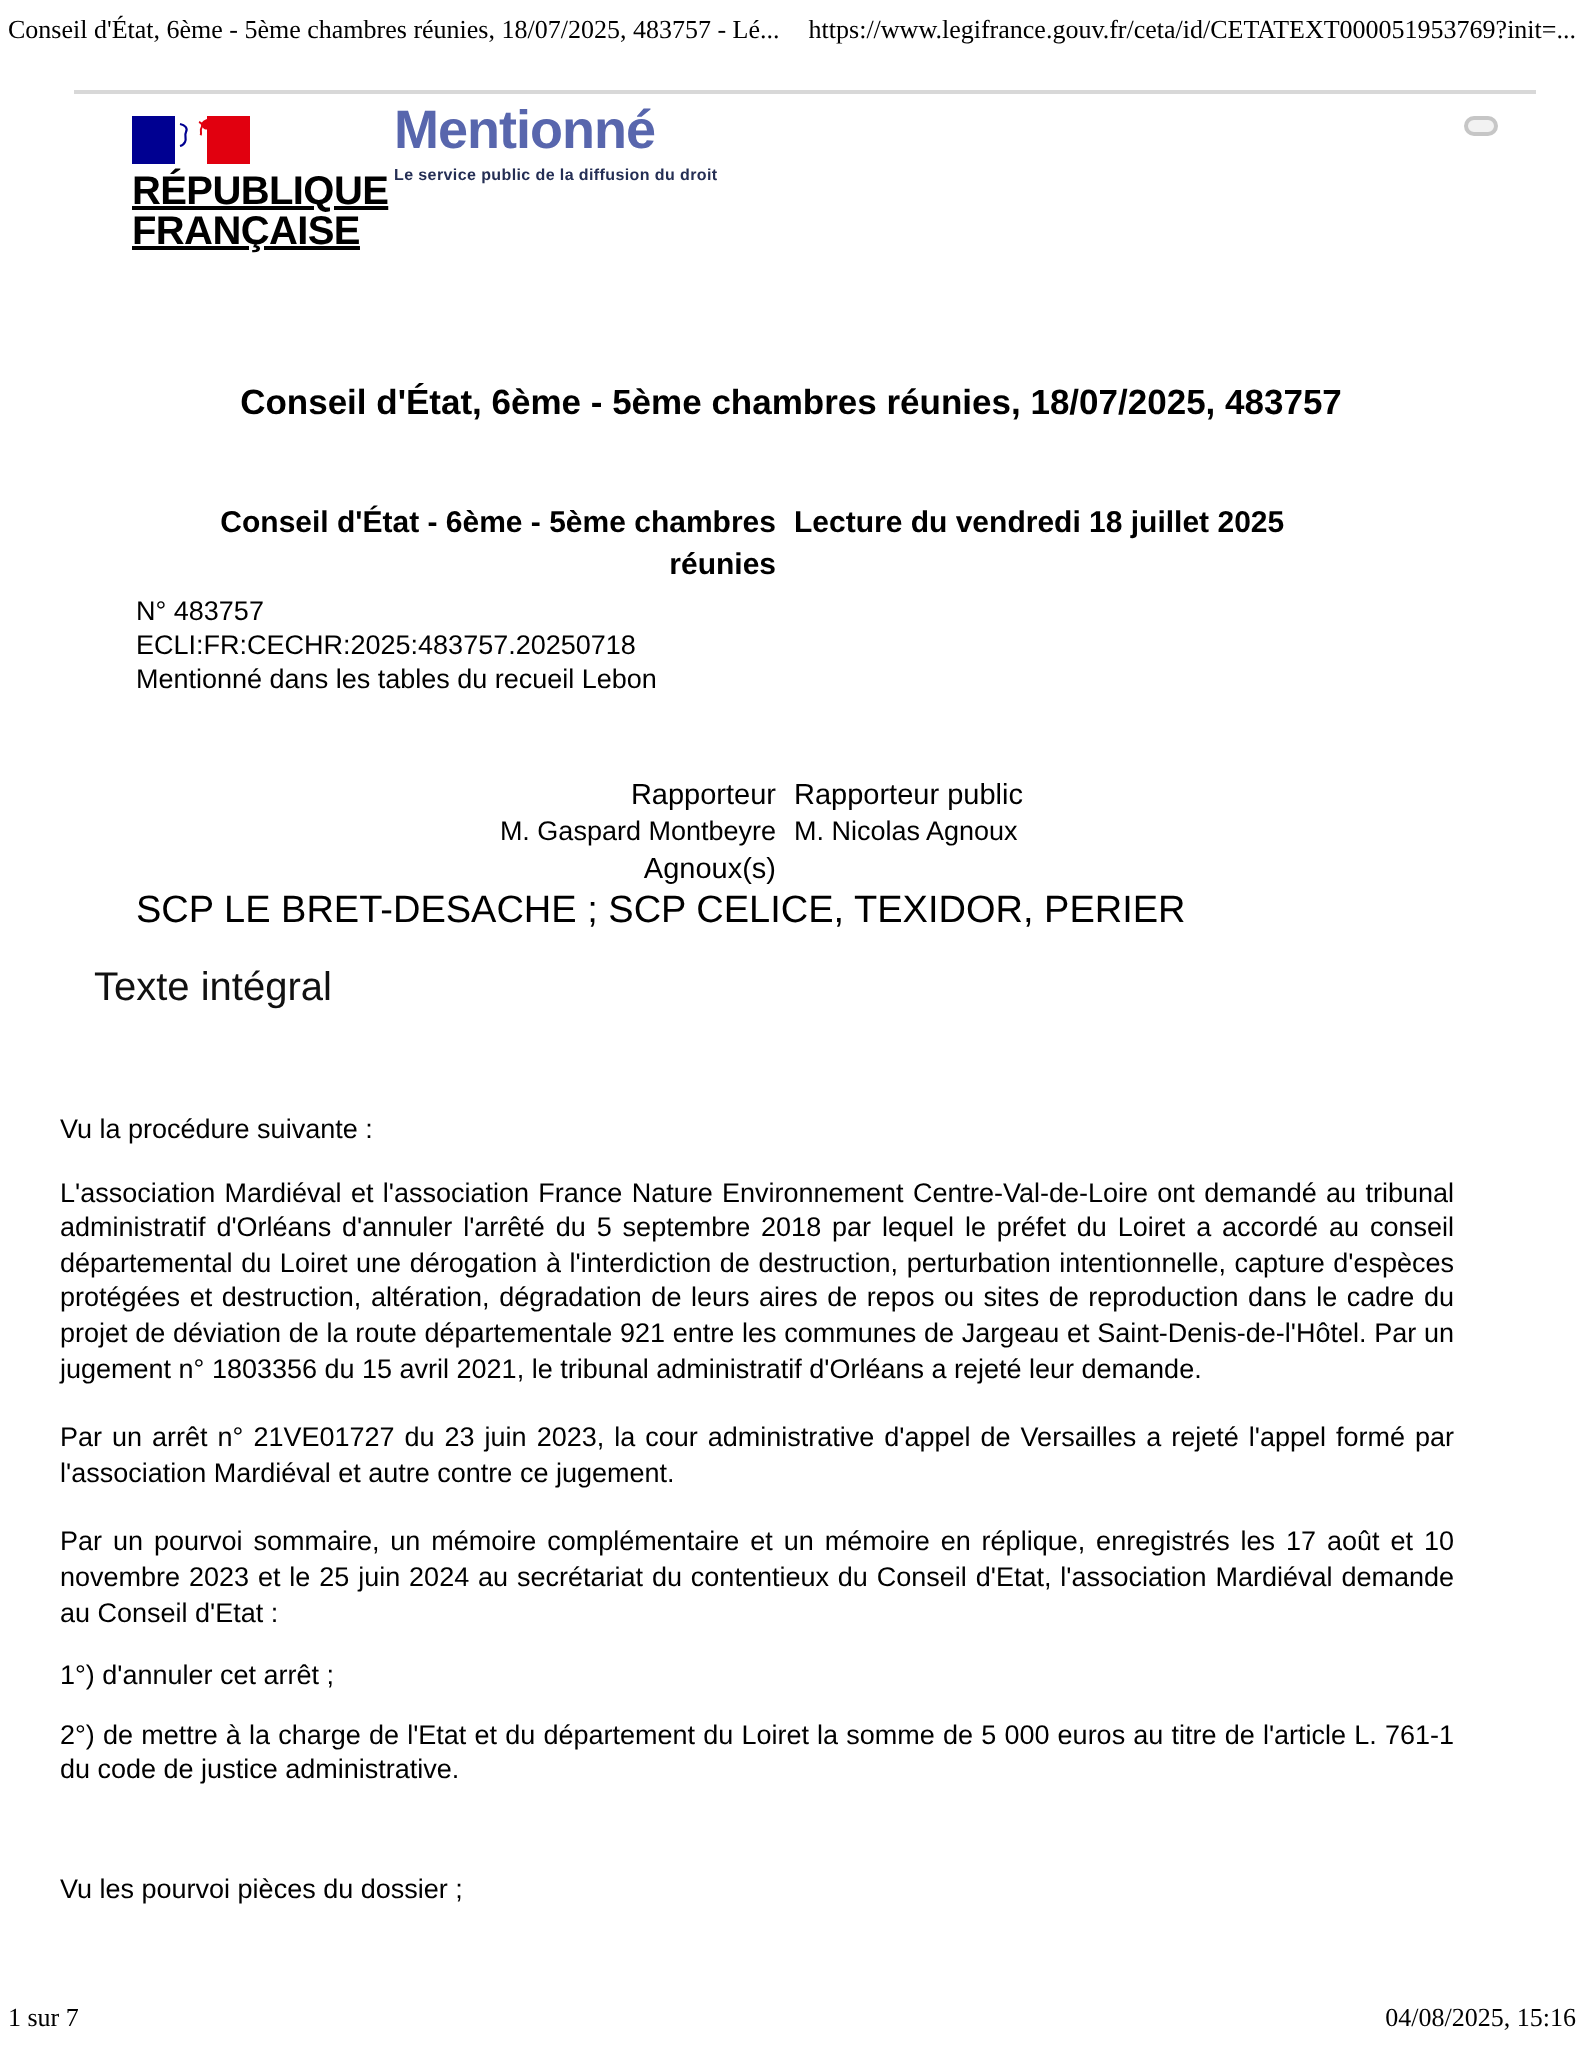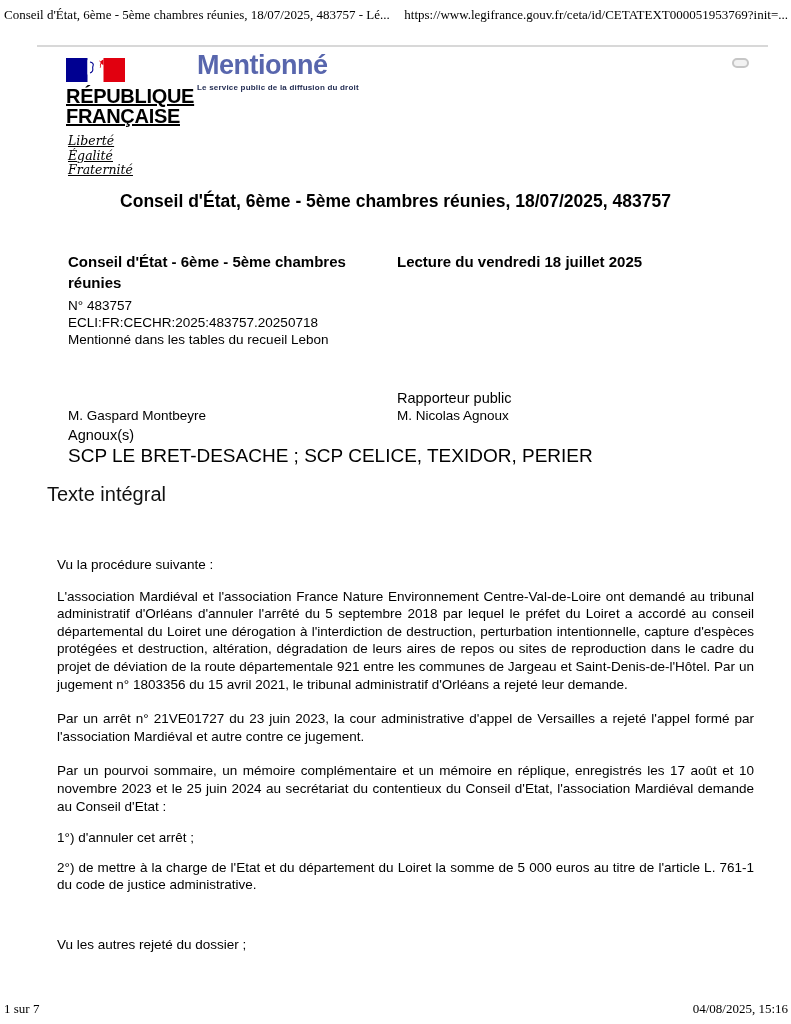--- a/index.html
+++ b/index.html
@@ -83,21 +83,21 @@
 
   
   .doc-title {
     position: absolute;
     top: 191px; left: 0;
     width: 791px;
     text-align: center;
     font-weight: bold;
     font-size: 17.5px;
   }
-  .col-left  { position: absolute; left: 68px;  width: 320px; }
+  .col-left  { position: absolute; left: 68px;  width: 320px; text-align: right; }
   .col-right { position: absolute; left: 397px; width: 347px; }
   .row-court { top: 251px; font-weight: bold; font-size: 15px; line-height: 21px; }
   .meta-lines {
     position: absolute;
     top: 297px; left: 68px;
     font-size: 13.5px; line-height: 17px;
   }
   .row-rapp-label { top: 390px; font-size: 14.5px; }
   .row-rapp-name  { top: 408px; font-size: 13.5px; }
   .row-avoc-label { top: 427px; font-size: 14.5px; }
@@ -113,21 +113,21 @@
     position: absolute;
     top: 511px; left: 0;
     width: 791px;
     text-align: center;
     font-weight: bold;
     font-size: 14px;
     line-height: 15.5px;
   }
   .body-text {
     position: absolute;
-    top: 556px; left: 57px;
+    top: 556px; left: 30px;
     width: 697px;
     font-size: 13.5px;
     line-height: 17.6px;
   }
   .body-text p { margin: 0; text-align: justify; }
   .mb14 { margin-bottom: 14px !important; }
   .mb17 { margin-bottom: 17px !important; }
   .mb12 { margin-bottom: 12px !important; }
   .mb42 { margin-bottom: 42px !important; }
 </style>
@@ -149,58 +149,54 @@
       <rect x="37.5" y="0" width="21.5" height="24" fill="#e1000f"></rect>
       <path d="M21.5,2 c3,1 5,3 3.5,5.5 c-1.5,2.5 1,3.5 0,6 c-1,2.5 -3.5,3 -3.5,3 Z" fill="#ffffff"></path>
       <path d="M24,4 c2.5,0.5 4,2 3,4 c-1,2 0.5,3 -0.5,5 c-0.8,1.6 -2.5,2 -2.5,2" fill="none" stroke="#000091" stroke-width="1.1"></path>
       <path d="M37.5,1.5 c-2.5,0.8 -3.5,2.5 -2.2,4.2 c1,1.3 2.2,1 2.2,1 Z" fill="#e1000f"></path>
       <path d="M33.5,3 c1.5,0.5 2,1.8 1.2,3 c-0.8,1.2 0.3,2.2 -0.4,3.6" fill="none" stroke="#e1000f" stroke-width="1"></path>
     </svg>
     <div class="rep-name">
       <div>RÉPUBLIQUE</div>
       <div>FRANÇAISE</div>
     </div>
-    <div class="motto">
-      <div>Liberté</div>
-      <div>Égalité</div>
-      <div>Fraternité</div>
-    </div>
   </div>
 
   <div class="brand">
     <div class="wordmark">Mentionné</div>
     <div class="tagline">Le service public de la diffusion du droit</div>
   </div>
 
   <div class="doc-title">Conseil d'État, 6ème - 5ème chambres réunies, 18/07/2025, 483757</div>
 
   <div class="col-left row-court">Conseil d'État - 6ème - 5ème chambres réunies</div>
   <div class="col-right row-court">Lecture du vendredi 18 juillet 2025</div>
 
   <div class="meta-lines">
     <div>N° 483757</div>
     <div>ECLI:FR:CECHR:2025:483757.20250718</div>
     <div>Mentionné dans les tables du recueil Lebon</div>
   </div>
 
+  <div class="col-left row-rapp-label">Rapporteur</div>
   <div class="col-left row-rapp-name">M. Gaspard Montbeyre</div>
   <div class="col-right row-rapp-label">Rapporteur public</div>
   <div class="col-right row-rapp-name">M. Nicolas Agnoux</div>
 
   <div class="col-left row-avoc-label">Agnoux(s)</div>
   <div class="print-meta" style="position:absolute; top:445px; left:68px; font-family:'Liberation Sans', sans-serif; font-size:19px; white-space:nowrap;">SCP LE BRET-DESACHE ; SCP CELICE, TEXIDOR, PERIER</div>
 
   <div class="section-title">Texte intégral</div>
 
   <div class="body-text">
     <p class="mb14">Vu la procédure suivante :</p>
     <p class="mb17">L'association Mardiéval et l'association France Nature Environnement Centre-Val-de-Loire ont demandé au tribunal administratif d'Orléans d'annuler l'arrêté du 5 septembre 2018 par lequel le préfet du Loiret a accordé au conseil départemental du Loiret une dérogation à l'interdiction de destruction, perturbation intentionnelle, capture d'espèces protégées et destruction, altération, dégradation de leurs aires de repos ou sites de reproduction dans le cadre du projet de déviation de la route départementale 921 entre les communes de Jargeau et Saint-Denis-de-l'Hôtel. Par un jugement n° 1803356 du 15 avril 2021, le tribunal administratif d'Orléans a rejeté leur demande.</p>
     <p class="mb17">Par un arrêt n° 21VE01727 du 23 juin 2023, la cour administrative d'appel de Versailles a rejeté l'appel formé par l'association Mardiéval et autre contre ce jugement.</p>
     <p class="mb14">Par un pourvoi sommaire, un mémoire complémentaire et un mémoire en réplique, enregistrés les 17 août et 10 novembre 2023 et le 25 juin 2024 au secrétariat du contentieux du Conseil d'Etat, l'association Mardiéval demande au Conseil d'Etat :</p>
     <p class="mb12">1°) d'annuler cet arrêt ;</p>
     <p class="mb42">2°) de mettre à la charge de l'Etat et du département du Loiret la somme de 5 000 euros au titre de l'article L. 761-1 du code de justice administrative.</p>
-    <p>Vu les autres rejeté du dossier ;</p>
+    <p>Vu les pourvoi pièces du dossier ;</p>
   </div>
 
   <div class="print-meta pf-left">1 sur 7</div>
   <div class="print-meta pf-right">04/08/2025, 15:16</div>
 
 </div>
 
 </body></html>

